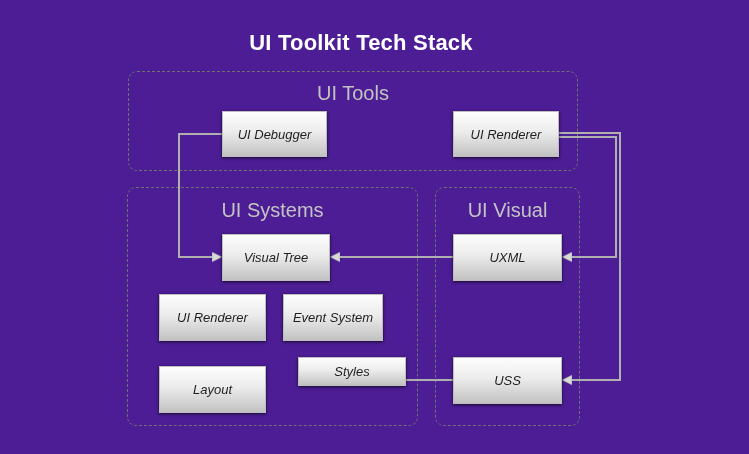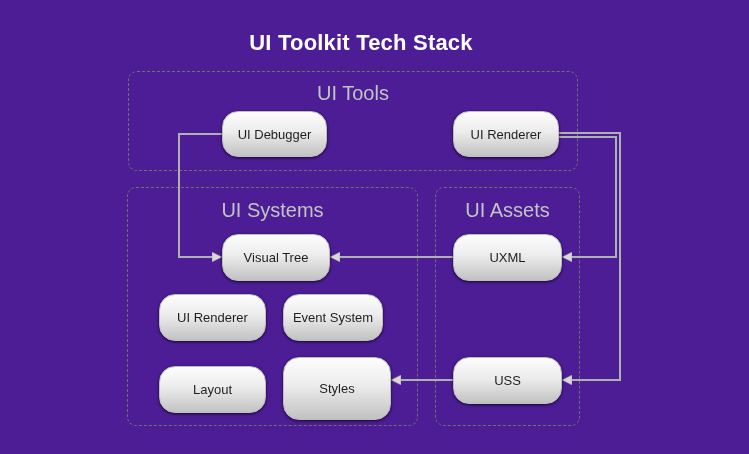--- a/index.html
+++ b/index.html
@@ -38,26 +38,27 @@
     color: #c3c3c3;
     font-size: 20px;
   }
   .node {
     position: absolute;
     display: flex;
     align-items: center;
     justify-content: center;
     background: linear-gradient(180deg, #fdfdfd 0%, #ececec 45%, #c2c2c2 100%);
     border: 1px solid #bdbdbd;
-    border-radius: 16px;
+    border-radius: 0;
     color: #1f1f1f;
     font-size: 13px;
     box-shadow: 0 1px 3px rgba(0,0,0,0.7);
     box-sizing: border-box;
     text-align: center;
+    font-style: italic;
   }
   .connector-layer {
     position: absolute;
     left: 0;
     top: 0;
     width: 749px;
     height: 454px;
     pointer-events: none;
   }
   
@@ -67,38 +68,38 @@
   .label-ui-tools   { left: 128px; top: 82px;  width: 450px; }
   .label-ui-systems { left: 127px; top: 199px; width: 291px; }
   .label-ui-assets  { left: 435px; top: 199px; width: 145px; }
   
   .node-ui-debugger  { left: 222px; top: 111px; width: 105px; height: 46px; }
   .node-ui-builder   { left: 453px; top: 111px; width: 106px; height: 46px; }
   .node-visual-tree  { left: 222px; top: 234px; width: 108px; height: 47px; }
   .node-ui-renderer  { left: 159px; top: 294px; width: 107px; height: 47px; }
   .node-event-system { left: 283px; top: 294px; width: 100px; height: 47px; }
   .node-layout       { left: 159px; top: 366px; width: 107px; height: 47px; }
-  .node-styles       { left: 283px; top: 357px; width: 108px; height: 63px; }
+  .node-styles       { left: 298px; top: 357px; width: 108px; height: 29px; }
   .node-uxml         { left: 453px; top: 234px; width: 109px; height: 47px; }
   .node-uss          { left: 453px; top: 357px; width: 109px; height: 47px; }
 </style>
 </head>
 <body>
 
 <div class="stage">
 
   <div class="diagram-title">UI Toolkit Tech Stack</div>
 
   <div class="group group-ui-tools"></div>
   <div class="group group-ui-systems"></div>
   <div class="group group-ui-assets"></div>
 
   <div class="group-label label-ui-tools">UI Tools</div>
   <div class="group-label label-ui-systems">UI Systems</div>
-  <div class="group-label label-ui-assets">UI Assets</div>
+  <div class="group-label label-ui-assets">UI Visual</div>
 
   <svg class="connector-layer" viewBox="0 0 749 454" xmlns="http://www.w3.org/2000/svg">
     <defs>
       <marker id="arrow" markerUnits="userSpaceOnUse" markerWidth="10" markerHeight="10" refX="1" refY="5" orient="auto">
         <path d="M0,0 L10,5 L0,10 Z" fill="#d9d9d9" stroke="#8a8a8a" stroke-width="0.5"></path>
       </marker>
     </defs>
     <g fill="none" stroke="#b0b0b0" stroke-width="2">
       <polyline points="222,134 179,134 179,257 213,257" marker-end="url(#arrow)"></polyline>
       <polyline points="453,257 339,257" marker-end="url(#arrow)"></polyline>

